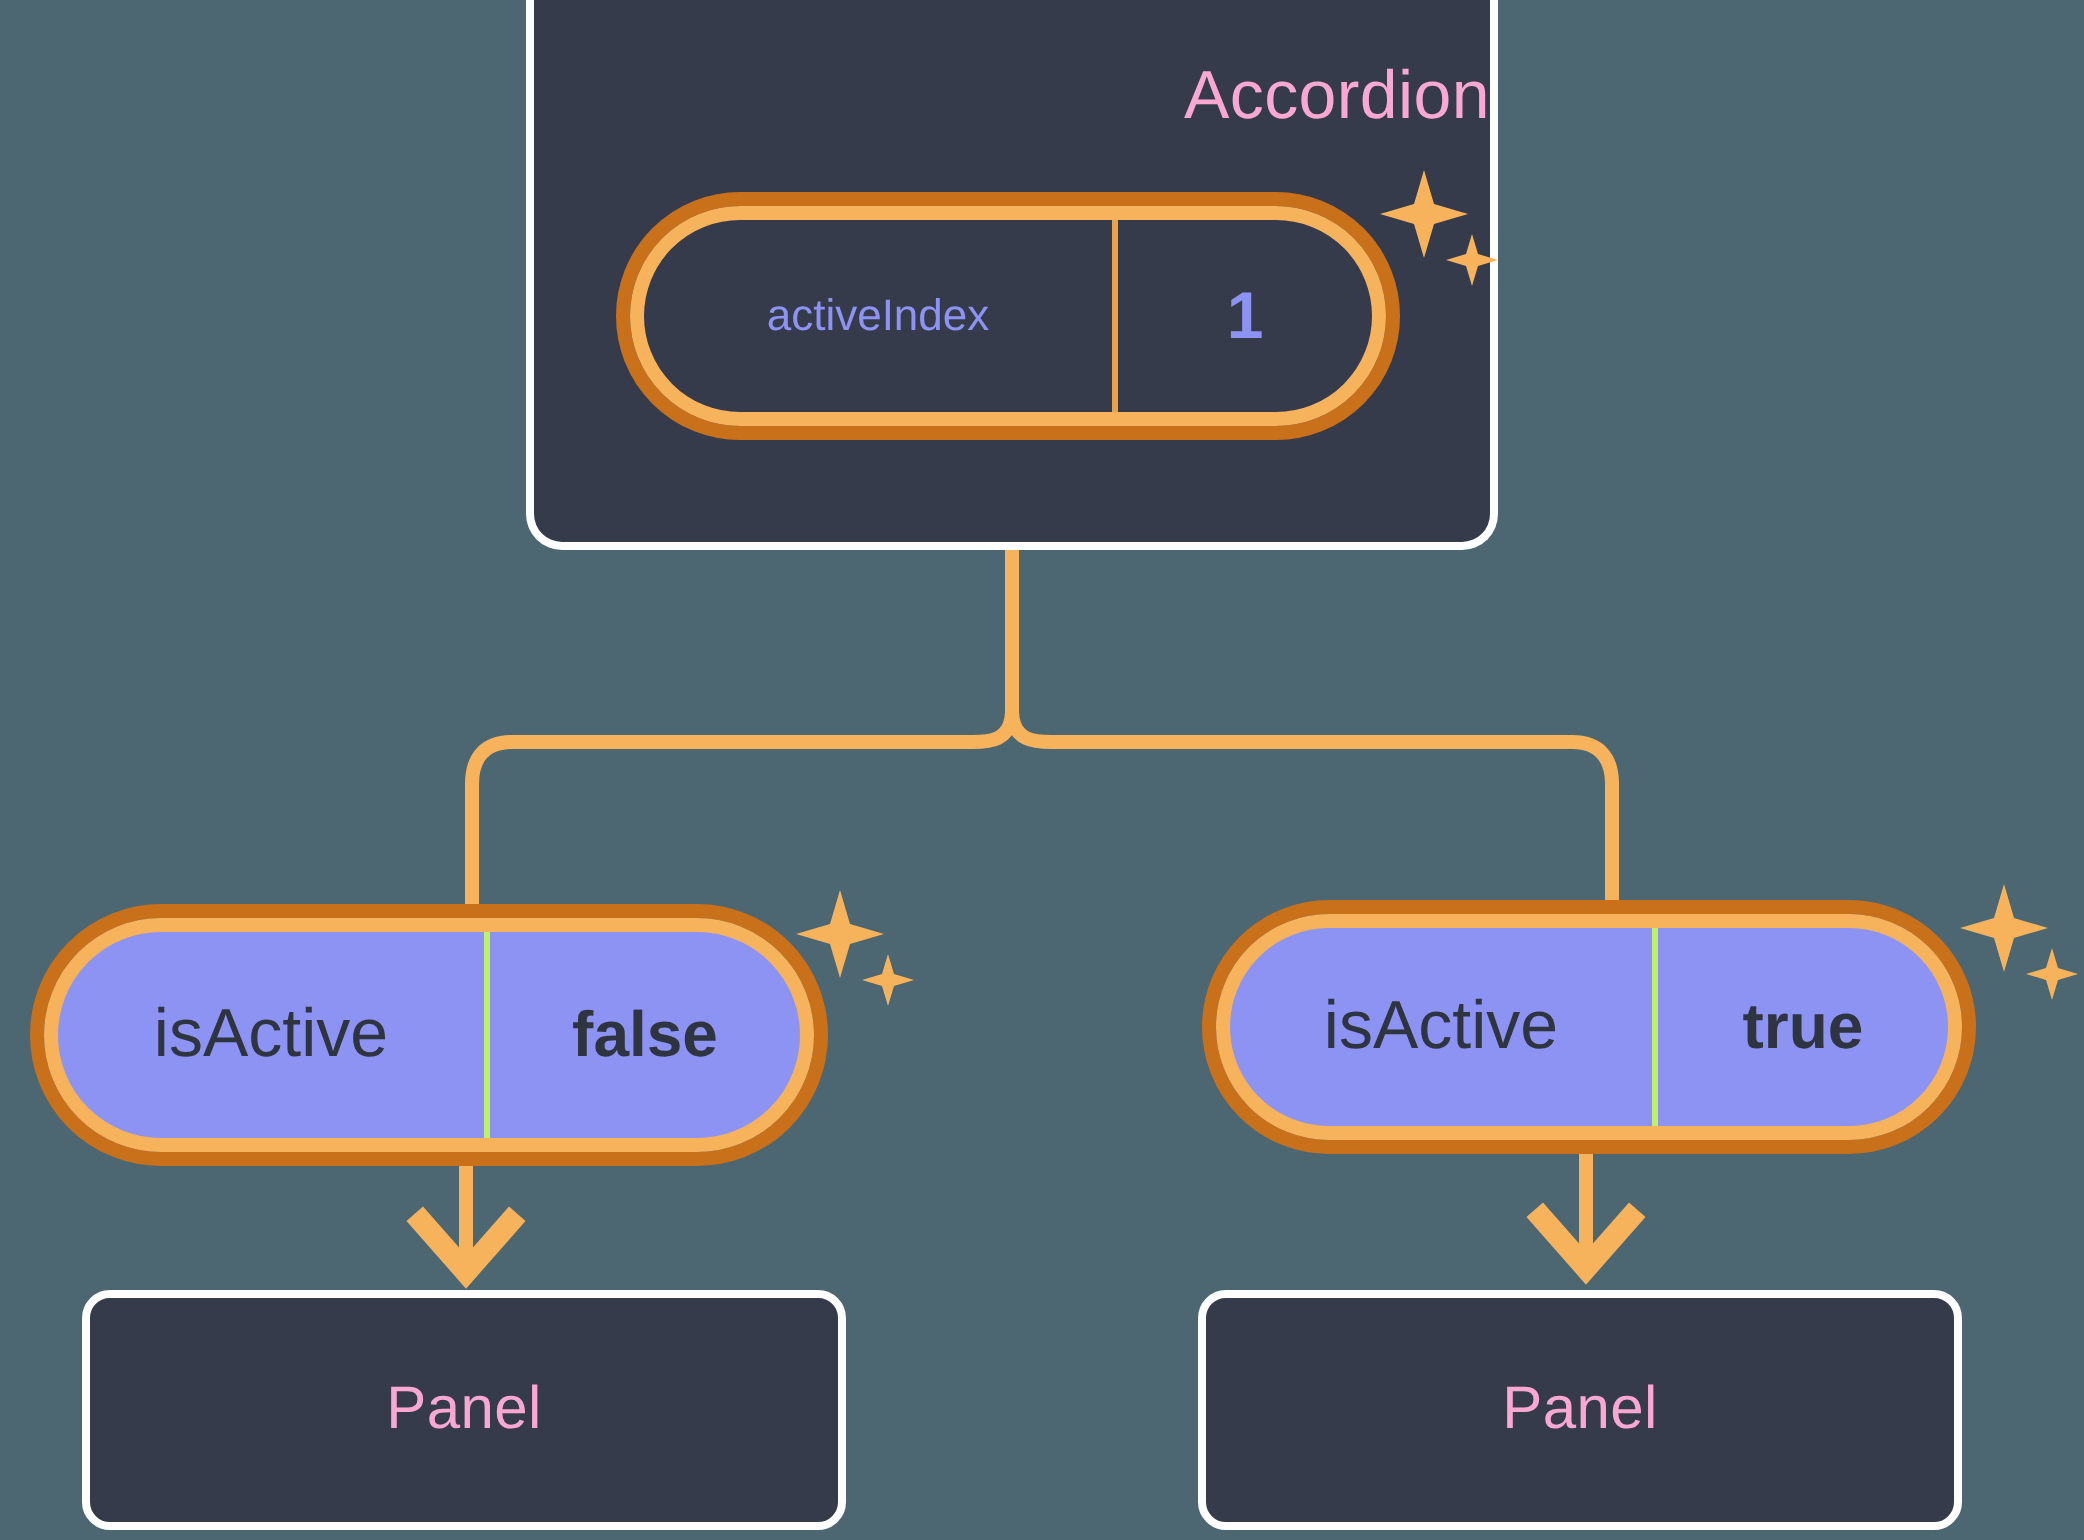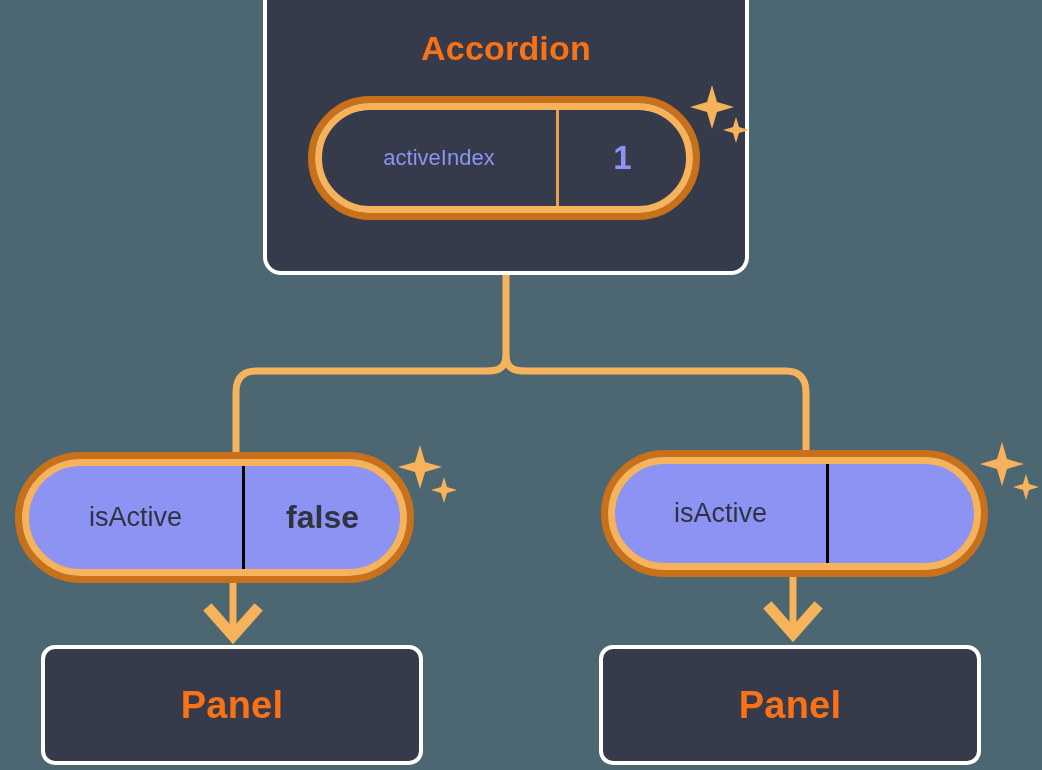--- a/index.html
+++ b/index.html
@@ -31,24 +31,24 @@
 
   
   .card {
     position: absolute;
     background: #353b4b;
     border: 4px solid #ffffff;
     border-radius: 16px;
     box-sizing: border-box;
   }
   .card-title {
-    color: #f97316;
+    color: #f9a8d4;
     font-size: 34px;
-    font-weight: 700;
-    text-align: center;
+    font-weight: 400;
+    text-align: right;
     letter-spacing: 0.2px;
   }
 
   
   #accordion-card {
     left: 263px;
     top: -4px;
     width: 486px;
     height: 279px;
     border-radius: 0 0 18px 18px;
@@ -63,21 +63,21 @@
   .panel-card {
     width: 382px;
     height: 120px;
     border-radius: 14px;
     display: flex;
     align-items: center;
     justify-content: center;
   }
   #panel-left  { left: 41px;  top: 645px; }
   #panel-right { left: 599px; top: 645px; }
-  .panel-card .card-title { font-size: 38px; margin: 12px; }
+  .panel-card .card-title { font-size: 30px; margin: 12px; }
 
   
   .pill {
     position: absolute;
     box-sizing: border-box;
     display: flex;
     align-items: stretch;
     border-radius: 999px;
   }
   
@@ -127,22 +127,22 @@
     flex: 1 1 auto;
     color: #8c93f2;
     font-size: 33px;
     font-weight: 700;
   }
 
   
   .pill-state .pill-inner { background: #8c93f2; }
   .pill-state .pill-key {
     color: #2e3440;
-    font-size: 27px;
-    border-right: 3px solid #000000;
+    font-size: 34px;
+    border-right: 3px solid #bef264;
   }
   .pill-state .pill-val {
     color: #2e3440;
     font-size: 32px;
     font-weight: 700;
   }
 
   #pill-is-active-false {
     left: 15px;
     top: 452px;
@@ -235,20 +235,21 @@
   </svg>
 
   <div class="card panel-card" id="panel-left">
     <div class="card-title">Panel</div>
   </div>
 
   <div class="pill pill-state" id="pill-is-active-true">
     <div class="pill-outer">
       <div class="pill-inner">
         <div class="pill-key">isActive</div>
+        <div class="pill-val">true</div>
       </div>
     </div>
   </div>
 
   <svg class="sparkle-group" id="sparkles-true" width="62" height="70" viewBox="0 0 62 70">
     <path d="M22 2 L27 19 L44 24 L27 29 L22 46 L17 29 L0 24 L17 19 Z" fill="#f7b35c"></path>
     <path d="M46 34 L49 44 L59 47 L49 50 L46 60 L43 50 L33 47 L43 44 Z" fill="#f7b35c"></path>
   </svg>
 
   <div class="card panel-card" id="panel-right">

